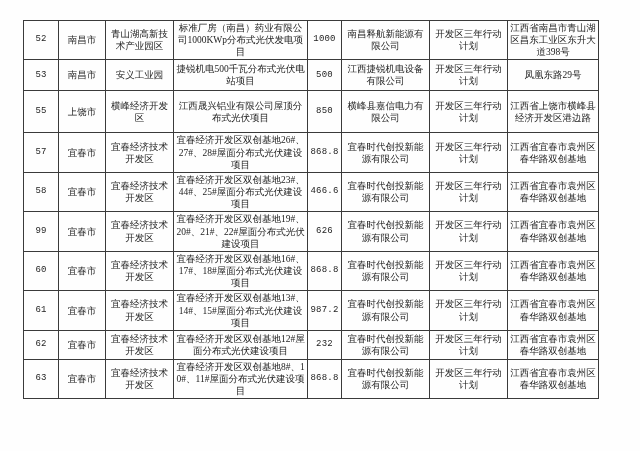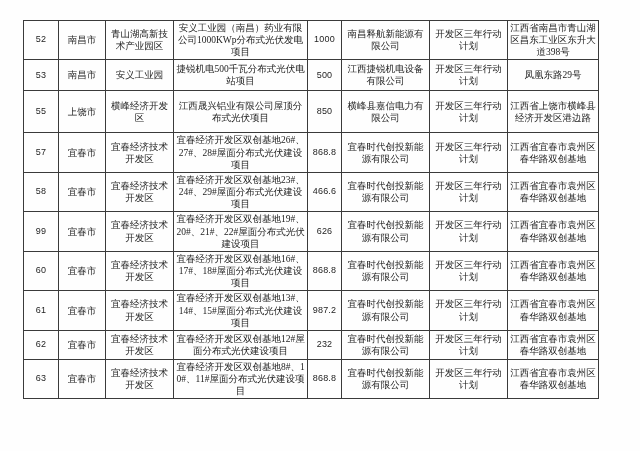--- a/index.html
+++ b/index.html
@@ -28,21 +28,21 @@
   table.pv-table td {
     border: 1px solid #3a3a3a;
     text-align: center;
     vertical-align: middle;
     padding: 1px 2px;
     line-height: 1.28;
     word-break: break-all;
     overflow: hidden;
   }
   td.capacity-cell, td.serial-cell {
-    font-family: Liberation Sans, sans-serif;
+    font-family: Liberation Mono, monospace;
     font-size: 9px;
     letter-spacing: 0.2px;
   }
 </style>
 </head>
 <body>
 
 <div class="page">
   <table class="pv-table">
     <colgroup>
@@ -53,21 +53,21 @@
       <col style="width:34px">
       <col style="width:88px">
       <col style="width:78px">
       <col style="width:91px">
     </colgroup>
     <tbody>
       <tr style="height:30px">
         <td class="serial-cell">52</td>
         <td class="city-cell">南昌市</td>
         <td class="park-cell">青山湖高新技术产业园区</td>
-        <td class="project-cell">安义工业园（南昌）药业有限公司1000KWp分布式光伏发电项目</td>
+        <td class="project-cell">标准厂房（南昌）药业有限公司1000KWp分布式光伏发电项目</td>
         <td class="capacity-cell">1000</td>
         <td class="company-cell">南昌释航新能源有限公司</td>
         <td class="plan-cell">开发区三年行动计划</td>
         <td class="address-cell">江西省南昌市青山湖区昌东工业区东升大道398号</td>
       </tr>
       <tr style="height:31px">
         <td class="serial-cell">53</td>
         <td class="city-cell">南昌市</td>
         <td class="park-cell">安义工业园</td>
         <td class="project-cell">捷锐机电500千瓦分布式光伏电站项目</td>
@@ -93,21 +93,21 @@
         <td class="project-cell">宜春经济开发区双创基地26#、27#、28#屋面分布式光伏建设项目</td>
         <td class="capacity-cell">868.8</td>
         <td class="company-cell">宜春时代创投新能源有限公司</td>
         <td class="plan-cell">开发区三年行动计划</td>
         <td class="address-cell">江西省宜春市袁州区春华路双创基地</td>
       </tr>
       <tr style="height:39px">
         <td class="serial-cell">58</td>
         <td class="city-cell">宜春市</td>
         <td class="park-cell">宜春经济技术开发区</td>
-        <td class="project-cell">宜春经济开发区双创基地23#、24#、29#屋面分布式光伏建设项目</td>
+        <td class="project-cell">宜春经济开发区双创基地23#、44#、25#屋面分布式光伏建设项目</td>
         <td class="capacity-cell">466.6</td>
         <td class="company-cell">宜春时代创投新能源有限公司</td>
         <td class="plan-cell">开发区三年行动计划</td>
         <td class="address-cell">江西省宜春市袁州区春华路双创基地</td>
       </tr>
       <tr style="height:39px">
         <td class="serial-cell">99</td>
         <td class="city-cell">宜春市</td>
         <td class="park-cell">宜春经济技术开发区</td>
         <td class="project-cell">宜春经济开发区双创基地19#、20#、21#、22#屋面分布式光伏建设项目</td>

